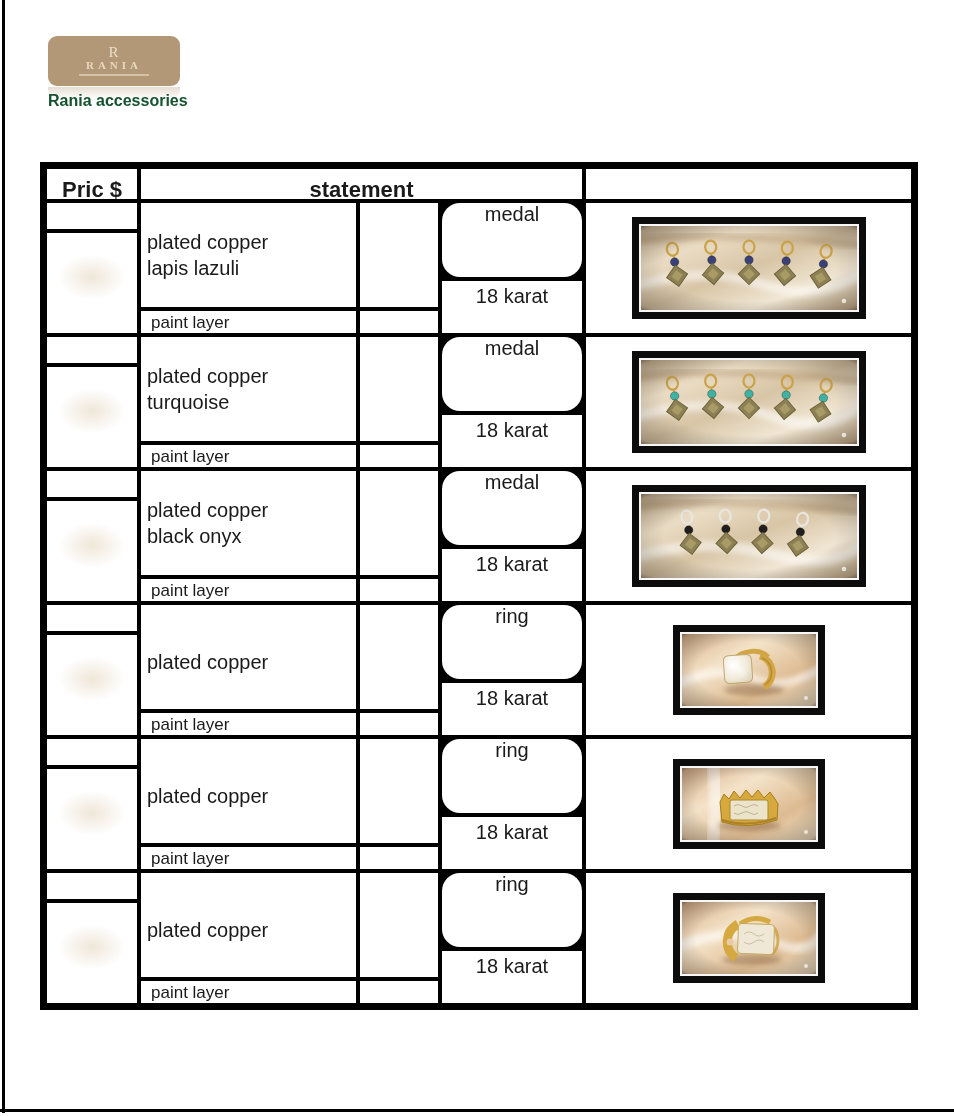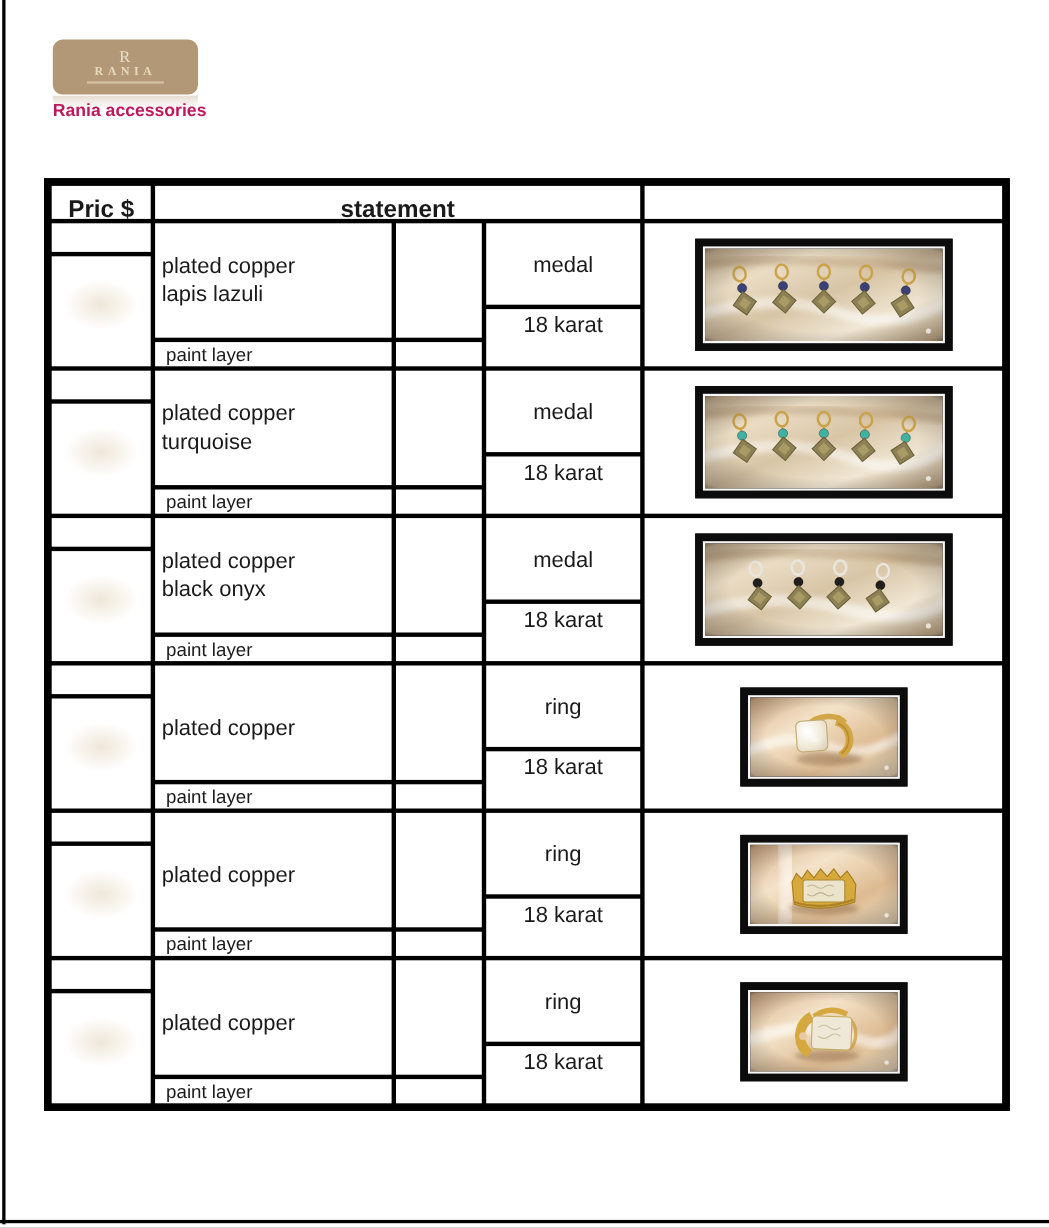--- a/index.html
+++ b/index.html
@@ -15,21 +15,21 @@
   .logo { position:absolute; left:48px; top:36px; width:132px; height:50px;
           background:#b39877; border-radius:9px; display:flex; flex-direction:column;
           align-items:center; justify-content:center; }
   .logo .monogram { font-family:"Liberation Serif", serif; font-size:15px; line-height:13px;
                     color:#eadfc8; letter-spacing:1px; }
   .logo .wordmark { font-family:"Liberation Serif", serif; font-size:11px; line-height:12px;
                     color:#e6d9bd; letter-spacing:4px; font-weight:bold; }
   .logo .tagline  { width:70px; height:2px; background:rgba(238,228,205,0.55); margin-top:3px; }
   .logo-reflection{ position:absolute; left:48px; top:87px; width:132px; height:12px;
                     background:linear-gradient(#b3987755, #b3987700); border-radius:0 0 9px 9px; }
-  .brand-title { position:absolute; left:48px; top:92px; font-size:16px; font-weight:bold; color:#be185d; }
+  .brand-title { position:absolute; left:48px; top:92px; font-size:16px; font-weight:bold; color:#14532d; }
 
   
   .tbl { position:absolute; left:40px; top:162px; width:878px;
          background:#000; border:7px solid #000;
          display:flex; flex-direction:column; gap:4px; }
 
   .hdr { display:grid; grid-template-columns:90px 441px 1fr; gap:4px; height:30px; background:#000; }
   .hdr-cell { background:#fff; overflow:hidden; text-align:center; }
   .hdr-cell span { display:inline-block; transform:translateY(8px); font-weight:bold; font-size:22px; }
 
@@ -44,22 +44,22 @@
           background:radial-gradient(ellipse at center, rgba(238,229,214,0.95), rgba(238,229,214,0) 72%); }
 
   .main  { height:104px; }
   .mat   { display:flex; align-items:center; padding-left:6px; font-size:20px; line-height:26px; }
   .mat .l2:empty { display:none; }
   .mat .line { display:block; }
   .single .mat { padding-top:10px; }
   .paint { flex:1; padding-left:10px; font-size:17px; }
   .paint span { display:inline-block; transform:translateY(2px); }
 
-  .ttop { height:74px; display:flex; align-items:flex-end; justify-content:center;
-          padding-bottom:24px; font-size:20px; }
+  .ttop { height:74px; display:flex; align-items:flex-start; justify-content:center;
+          padding-bottom:5px; font-size:20px;border-radius:18px; }
   .tbot { flex:1; display:flex; align-items:flex-start; justify-content:center;
           padding-top:4px; font-size:20px; }
 
   .imgcell { flex:1; display:flex; align-items:center; justify-content:center; }
 
   
   .frame    { border:7px solid #0c0c0c; background:#0c0c0c; line-height:0; }
   .frame-in { border:2px solid #f7f7f7; }
   svg.photo { display:block; }
 

